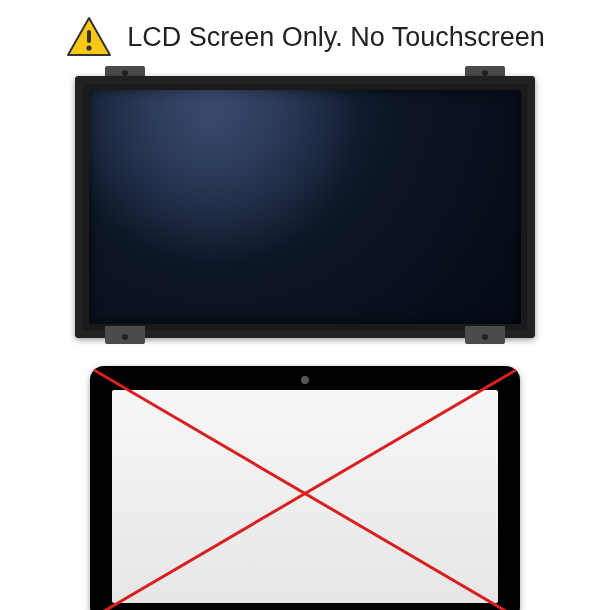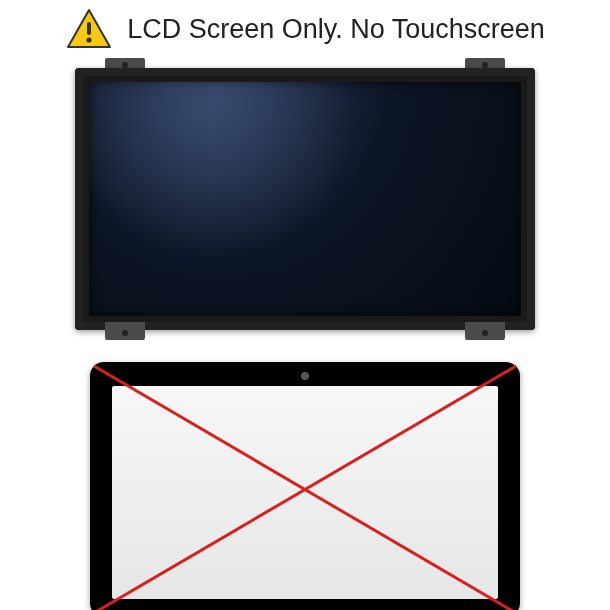--- a/index.html
+++ b/index.html
@@ -10,21 +10,21 @@
     background: #ffffff;
     font-family: Arial, Helvetica, sans-serif;
     display: flex;
     flex-direction: column;
     align-items: center;
     overflow: hidden;
   }
   .header {
     display: flex;
     align-items: center;
-    margin-top: 8px;
+    margin-top: 16px;
     gap: 14px;
   }
   .warn-icon {
     width: 48px;
     height: 42px;
   }
   .header-text {
     font-size: 27px;
     color: #222;
     font-weight: 400;

